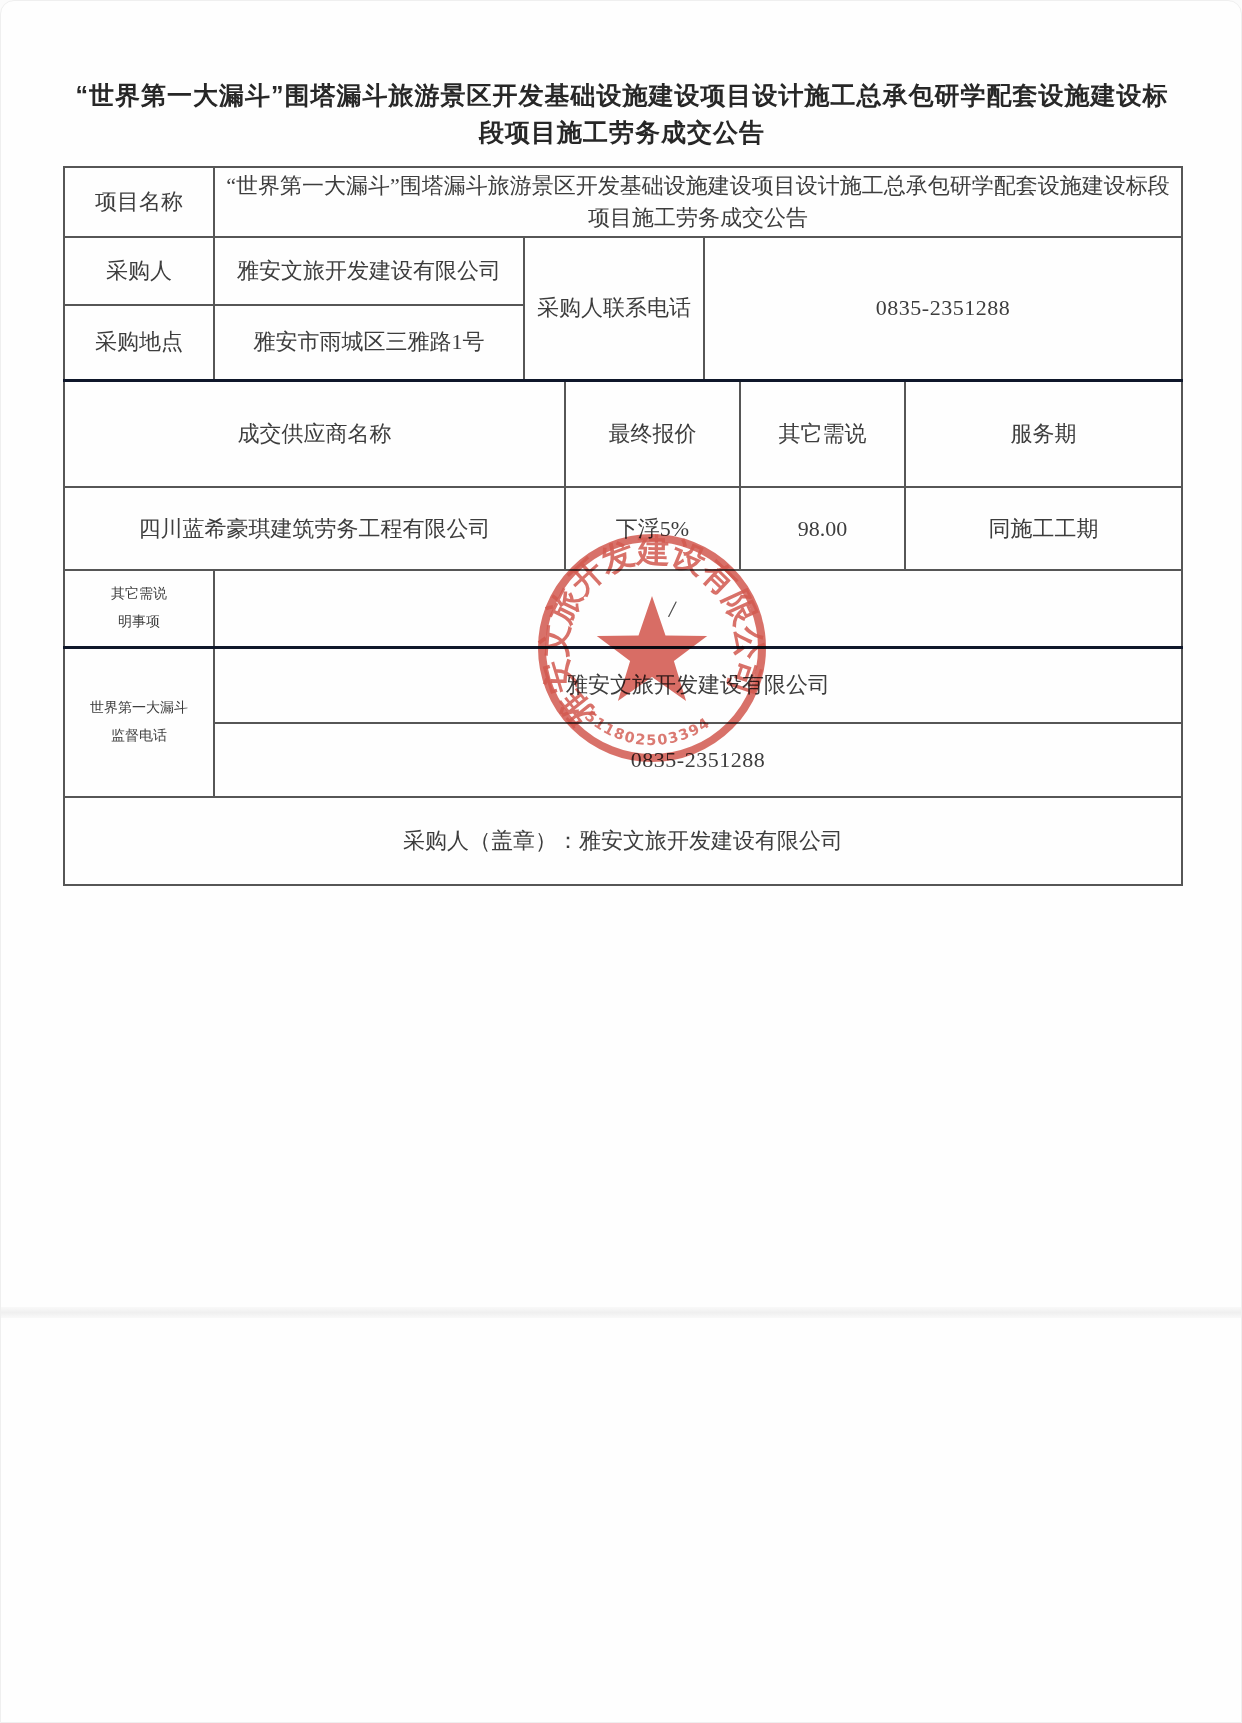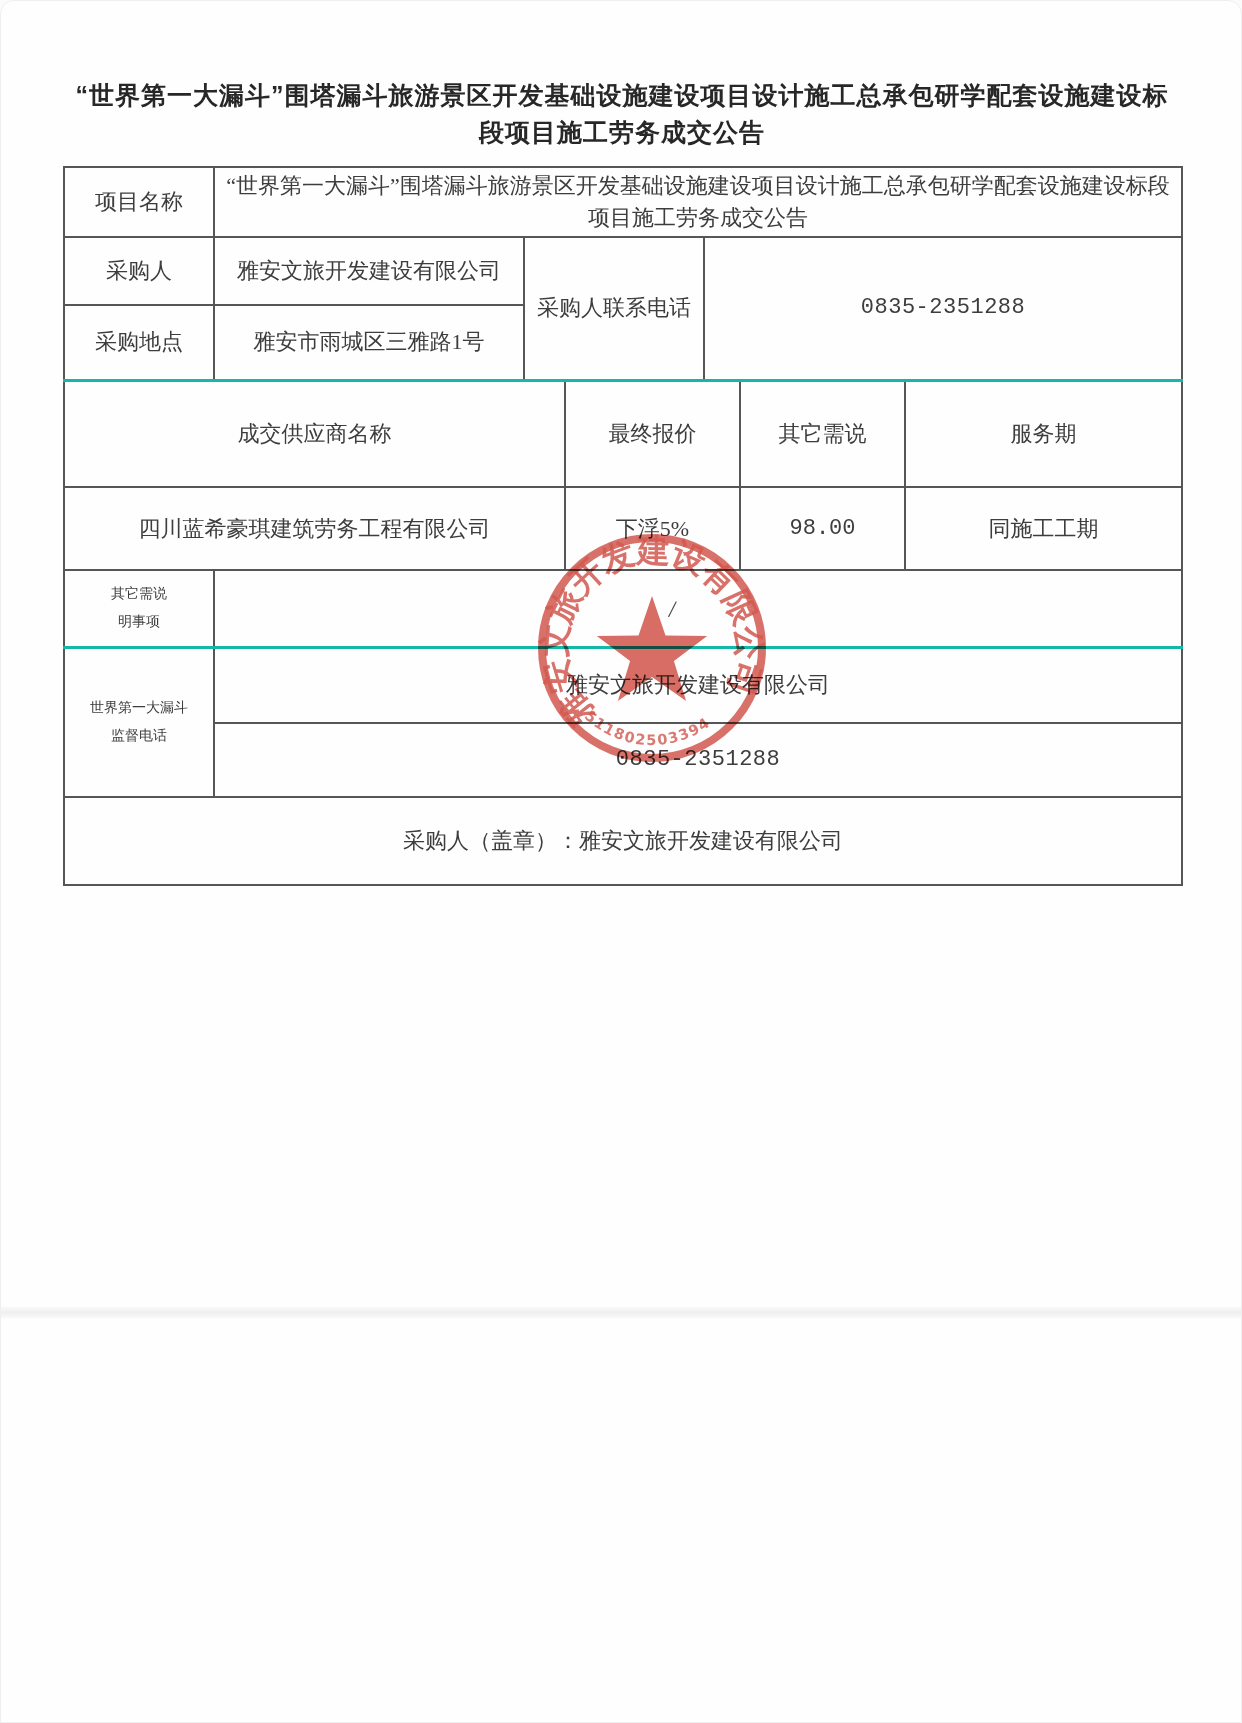--- a/index.html
+++ b/index.html
@@ -36,24 +36,24 @@
     color: #3d3d3d;
   }
   table.doc td {
     border: 2px solid #565656;
     text-align: center;
     vertical-align: middle;
     font-size: 22px;
     line-height: 32px;
     padding: 2px 10px;
   }
-  tr.thick td { border-top: 3px solid #14b8a6; }
+  tr.thick td { border-top: 3px solid #0f172a; }
   td.proj-value { padding: 2px 28px; font-size: 22px; line-height: 34px; }
-  td.num { font-family: Liberation Mono, monospace; font-size: 22px; letter-spacing: 0.5px; }
-  td.score { font-family: Liberation Mono, monospace; font-size: 22px; }
+  td.num { font-family: Liberation Serif, serif; font-size: 22px; letter-spacing: 0.5px; }
+  td.score { font-family: Liberation Serif, serif; font-size: 22px; }
   .two-line span { display: block; line-height: 28px; font-size: 14px; }
   td.rel { position: relative; }
   .slash {
     position: absolute;
     left: 47%; top: 22px;
     font-size: 24px;
     color: #4a4a4a;
     transform: rotate(8deg);
   }
   td.footer-cell {

